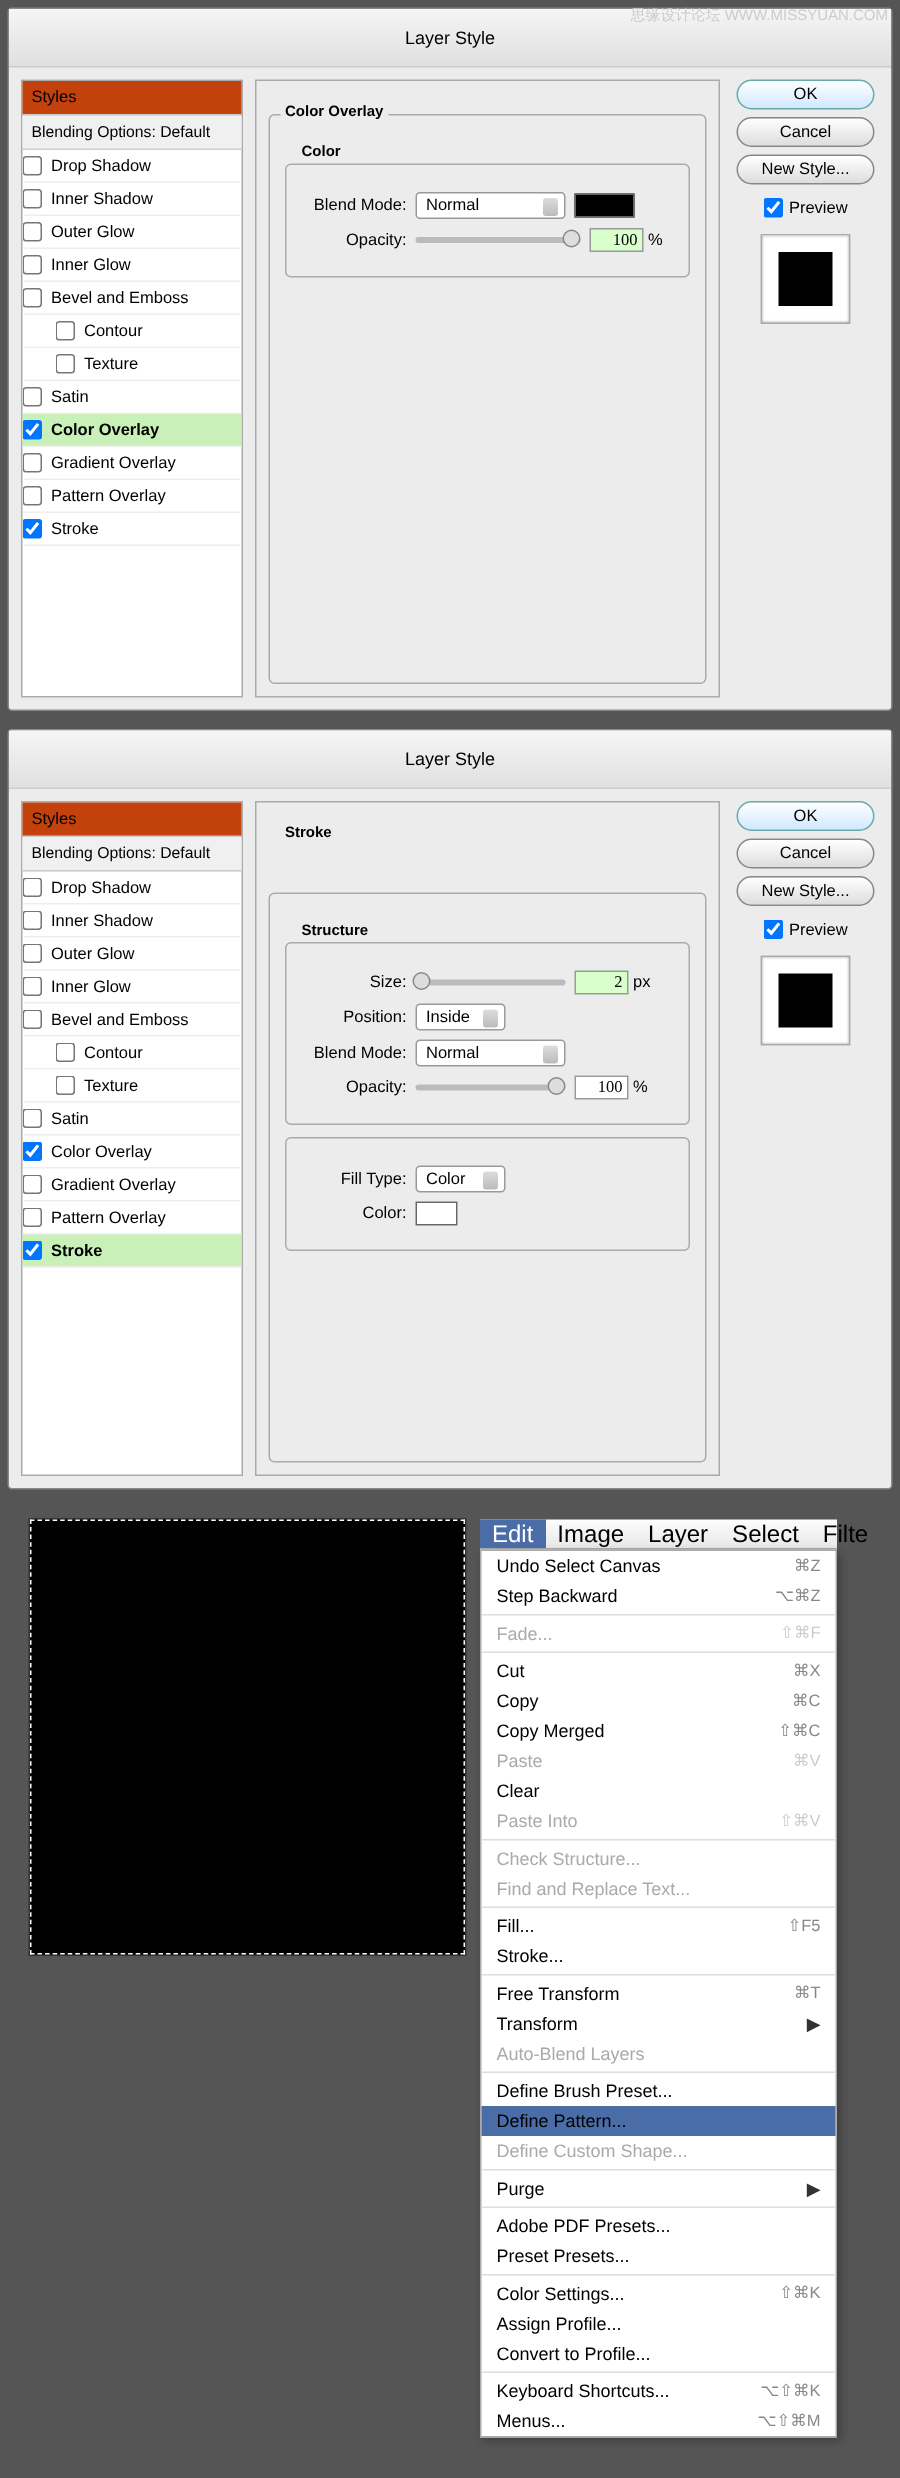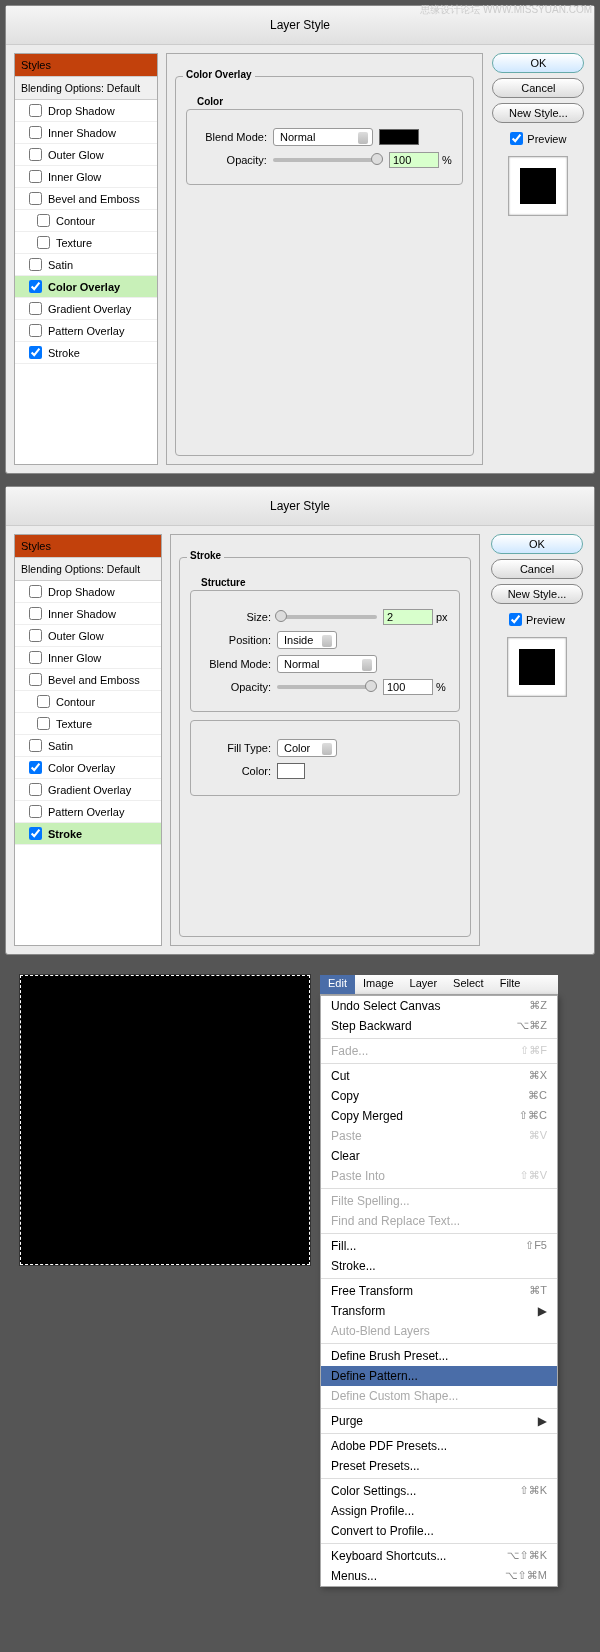--- a/index.html
+++ b/index.html
@@ -6,53 +6,53 @@
 body { background: #555; width: 600px; }
 .watermark { position: absolute; top: 3px; right: 8px; color: #ccc; font-size: 10px; z-index: 100; }
 
 .dialog { background: #ececec; border: 1px solid #888; margin: 5px 5px 12px 5px; border-radius: 3px; }
 .dialog-title { text-align: center; font-size: 12px; padding: 12px; border-bottom: 1px solid #ccc; background: linear-gradient(#f5f5f5, #e0e0e0); }
 .dialog-body { display: flex; padding: 8px; gap: 8px; }
 
 .styles-panel { width: 148px; border: 1px solid #aaa; background: #fff; }
 .styles-header { background: #c2410c; padding: 5px 6px; font-size: 11px; border-bottom: 1px solid #ccc; }
 .styles-subheader { background: #f0f0f0; padding: 5px 6px; font-size: 10.5px; border-bottom: 1px solid #ccc; }
-.style-item { padding: 4px 14px; font-size: 11px; border-bottom: 1px solid #eee; display: flex; align-items: center; gap: 4px; cursor: pointer; }
+.style-item { padding: 4px 0; font-size: 11px; border-bottom: 1px solid #eee; display: flex; align-items: center; gap: 4px; cursor: pointer; }
 .style-item.indent { padding-left: 22px; }
 .style-item.selected { background: #c8f0b8; font-weight: bold; }
 .style-item input[type=checkbox] { margin-right: 2px; }
 
 .content-panel { flex: 1; border: 1px solid #aaa; background: #ececec; position: relative; }
 .fieldset { margin: 4px 8px 8px 8px; }
 .fieldset-label { font-size: 10px; font-weight: bold; position: relative; top: 6px; left: 8px; background: #ececec; padding: 0 3px; display: inline-block; }
 .fieldset-box { border: 1px solid #aaa; border-radius: 4px; padding: 12px 10px 10px 10px; }
 .inner-fieldset { margin: 2px 0; }
 .row { display: flex; align-items: center; font-size: 11px; margin: 6px 0; }
 .row-label { width: 70px; text-align: right; margin-right: 6px; }
 .dropdown { background: #fff; border: 1px solid #999; border-radius: 3px; padding: 2px 18px 2px 6px; font-size: 11px; position: relative; min-width: 100px; display: inline-block; }
 .dropdown::after { content: ""; position: absolute; right: 4px; top: 3px; width: 10px; height: 12px; background: linear-gradient(#ddd,#bbb); border-radius: 2px; }
 .dropdown.small { min-width: 60px; }
 .slider { height: 4px; background: #bbb; border-radius: 2px; position: relative; }
 .slider-thumb { width: 12px; height: 12px; background: #ddd; border: 1px solid #888; border-radius: 6px; position: absolute; top: -5px; }
-.num-input { width: 50px; border: 1px solid #999; padding: 1px 3px; font-size: 11px; background: #d8ffcc; text-align: left; }
+.num-input { width: 36px; border: 1px solid #999; padding: 1px 3px; font-size: 11px; background: #d8ffcc; text-align: right; font-family: Liberation Serif, serif; }
 .color-swatch { width: 40px; height: 16px; border: 1px solid #666; display: inline-block; }
 .color-swatch.black { background: #000; }
 .color-swatch.white { background: #fff; width: 28px; }
 
 .buttons-panel { width: 98px; display: flex; flex-direction: column; gap: 5px; align-items: center; }
 .aqua-btn { width: 92px; height: 20px; border-radius: 10px; border: 1px solid #888; background: linear-gradient(#fff, #ddd); font-size: 11px; cursor: pointer; text-align: center; }
 .aqua-btn.primary { background: linear-gradient(#fff, #d0e8ff); border-color: #6aa; }
 .preview-row { display: flex; align-items: center; gap: 4px; font-size: 11px; margin-top: 4px; }
 .preview-box { width: 60px; height: 60px; background: #fff; border: 1px solid #aaa; display: flex; align-items: center; justify-content: center; margin-top: 6px; box-shadow: inset 0 0 2px #999; }
 .preview-inner { width: 36px; height: 36px; background: #000; }
 
 .black-canvas { width: 290px; height: 290px; background: #000; border: 1px dashed #fff; margin: 20px 0 0 20px; box-shadow: 0 0 0 1px #333; }
 
 .menu-area { position: absolute; top: 880px; left: 320px; width: 238px; }
-.menubar { display: flex; background: linear-gradient(#fdfdfd, #e8e8e8); border-bottom: 1px solid #aaa; font-size: 11px; height: 20px; }
+.menubar { display: flex; background: linear-gradient(#fdfdfd, #e8e8e8); border-bottom: 1px solid #aaa; font-size: 16px; height: 20px; }
 .menubar-item { padding: 2px 8px; cursor: pointer; }
 .menubar-item.active { background: #4a6da8; color: #fff; }
 .menu { background: #fff; border: 1px solid #aaa; box-shadow: 2px 2px 6px rgba(0,0,0,0.3); font-size: 12px; }
 .menu-item { display: flex; justify-content: space-between; padding: 3px 10px; cursor: pointer; }
 .menu-item.disabled { color: #aaa; }
 .menu-item.highlighted { background: #4a6da8; color: #000000; }
 .menu-sep { border-top: 1px solid #ddd; margin: 2px 0; }
 .shortcut { color: #888; font-size: 11px; }
 .menu-item.disabled .shortcut { color: #ccc; }
 .submenu-arrow { color: #333; }
@@ -214,21 +214,21 @@
           </div>
           <div class="style-item selected">
             <input type="checkbox" checked="" style="">
             <span>Stroke</span>
           </div>
         </div>
     </div>
     <div class="content-panel">
       <div class="fieldset">
         <span class="fieldset-label">Stroke</span>
-        <div class="fieldset-box" style="height:380px;">
+        <div class="fieldset-box" style="height:380px;margin-top:38px;">
           <div class="inner-fieldset">
             <span class="fieldset-label" style="top:0">Structure</span>
             <div class="fieldset-box">
               <div class="row">
                 <span class="row-label">Size:</span>
                 <div class="slider" style="width:100px">
                     <div class="slider-thumb" style="left:-2px"></div>
                   </div>
                 <input class="num-input" style="margin-left: 6px;" value="2">
                 <span style="margin-left:3px;">px</span>
@@ -324,21 +324,21 @@
         </div>
         <div class="menu-item">
           <span>Clear</span>
         </div>
         <div class="menu-item disabled">
           <span>Paste Into</span>
           <span class="shortcut">⇧⌘V</span>
         </div>
         <div class="menu-sep"></div>
         <div class="menu-item disabled">
-          <span>Filte Spelling...</span>
+          <span>Check Structure...</span>
         </div>
         <div class="menu-item disabled">
           <span>Find and Replace Text...</span>
         </div>
         <div class="menu-sep"></div>
         <div class="menu-item">
           <span>Fill...</span>
           <span class="shortcut">⇧F5</span>
         </div>
         <div class="menu-item">

